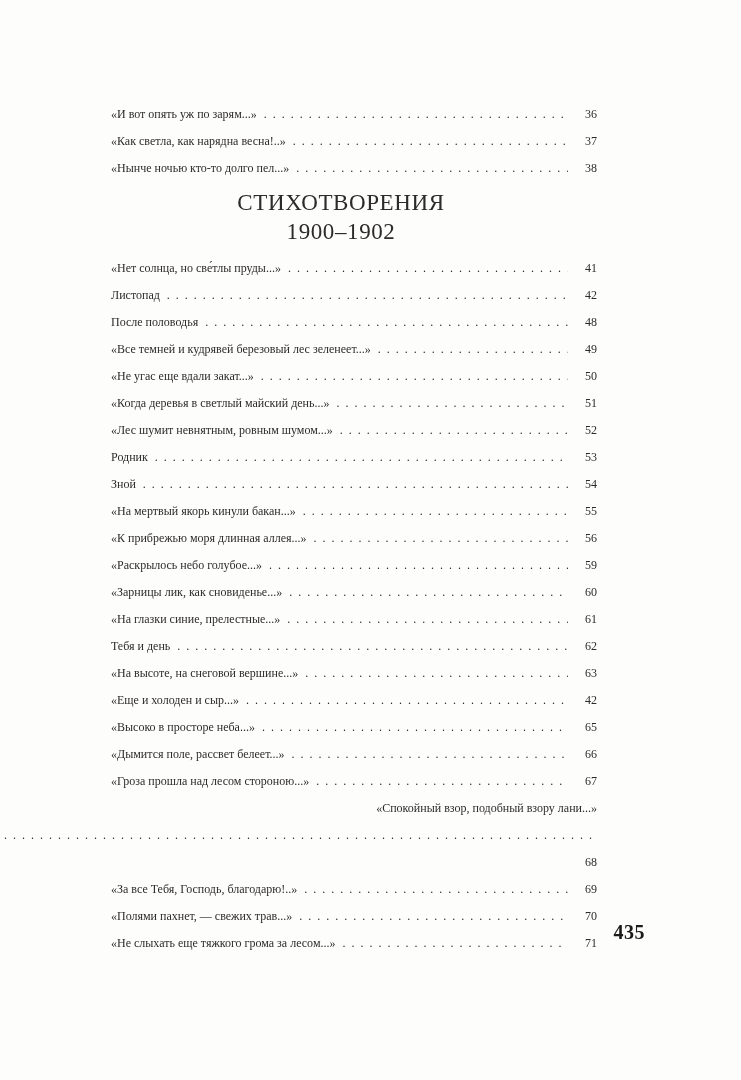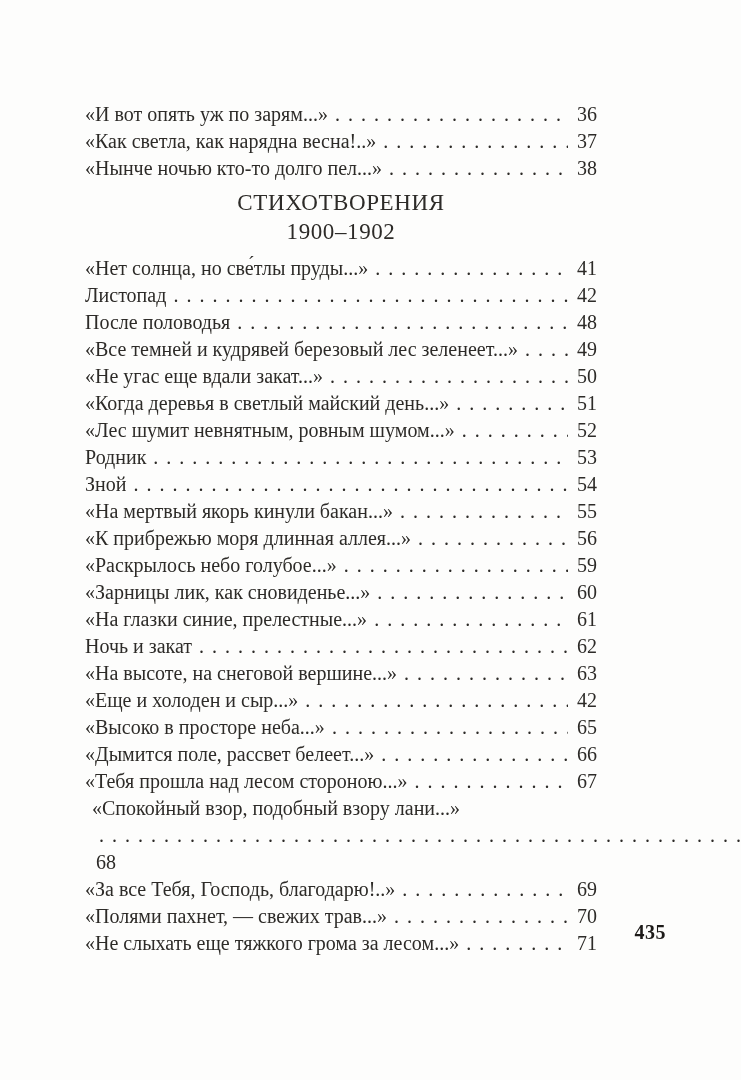--- a/index.html
+++ b/index.html
@@ -17,24 +17,25 @@
     overflow: hidden;
   }
   .column {
     position: absolute;
     left: 85px;
     top: 101px;
     width: 512px;
   }
   .toc-row {
     display: flex;
-    align-items: flex-start;
-    font-size: 20px;
+    align-items: flex-end;
+    font-size: 12px;
     line-height: 27px;
     white-space: nowrap;
+    margin-left: 26px;
   }
   .toc-row .title {
     flex: 0 0 auto;
   }
   .toc-row.indented { padding-left: 7px; flex-direction: column; }
   .leader {
     flex: 1 1 auto;
     overflow: hidden;
     white-space: nowrap;
     margin: 0 5px 0 7px;
@@ -53,21 +54,21 @@
   .section-heading {
     margin: 6px 0 9px 0;
     text-align: center;
     font-size: 23px;
     line-height: 29px;
     letter-spacing: 0.6px;
   }
   .folio {
     position: absolute;
     top: 919px;
-    right: 75px;
+    right: 96px;
     font-size: 20px;
     line-height: 27px;
     font-weight: 700;
     letter-spacing: 0.5px;
     color: #1c1a18;
   }
 </style>
 </head>
 <body>
 
@@ -179,21 +180,21 @@
     <span class="pageno">60</span>
   </div>
 
   <div class="toc-row">
     <span class="title">«На глазки синие, прелестные...»</span>
     <span class="leader"></span>
     <span class="pageno">61</span>
   </div>
 
   <div class="toc-row">
-    <span class="title">Ночь и закат</span>
+    <span class="title">Тебя и день</span>
     <span class="leader"></span>
     <span class="pageno">62</span>
   </div>
 
   <div class="toc-row">
     <span class="title">«На высоте, на снеговой вершине...»</span>
     <span class="leader"></span>
     <span class="pageno">63</span>
   </div>
 
@@ -209,21 +210,21 @@
     <span class="pageno">65</span>
   </div>
 
   <div class="toc-row">
     <span class="title">«Дымится поле, рассвет белеет...»</span>
     <span class="leader"></span>
     <span class="pageno">66</span>
   </div>
 
   <div class="toc-row">
-    <span class="title">«Тебя прошла над лесом стороною...»</span>
+    <span class="title">«Гроза прошла над лесом стороною...»</span>
     <span class="leader"></span>
     <span class="pageno">67</span>
   </div>
 
   <div class="toc-row indented">
     <span class="title">«Спокойный взор, подобный взору лани...»</span>
     <span class="leader"></span>
     <span class="pageno">68</span>
   </div>
 

